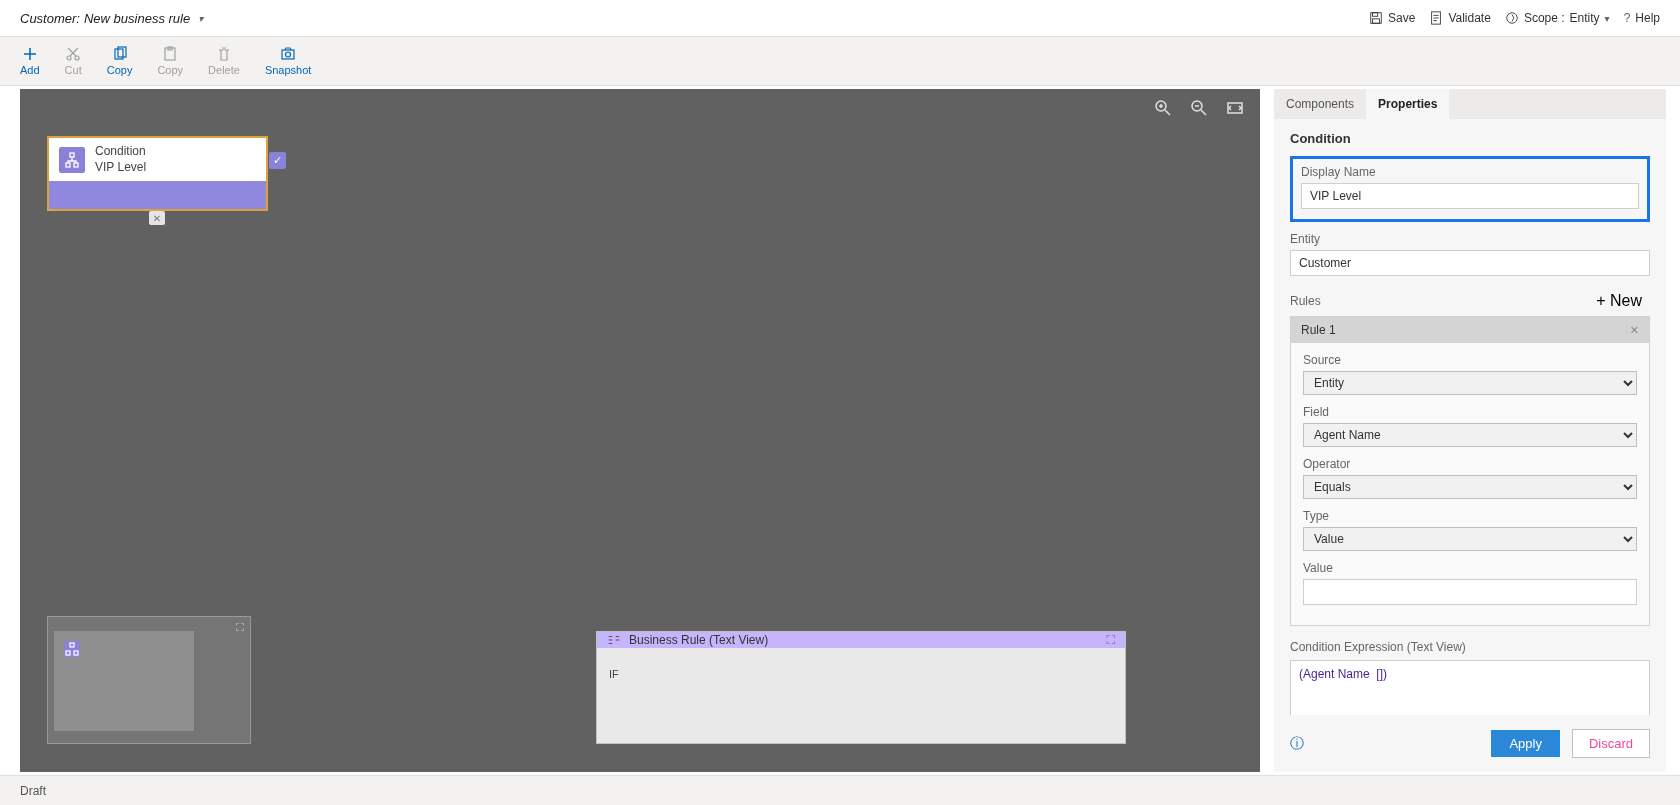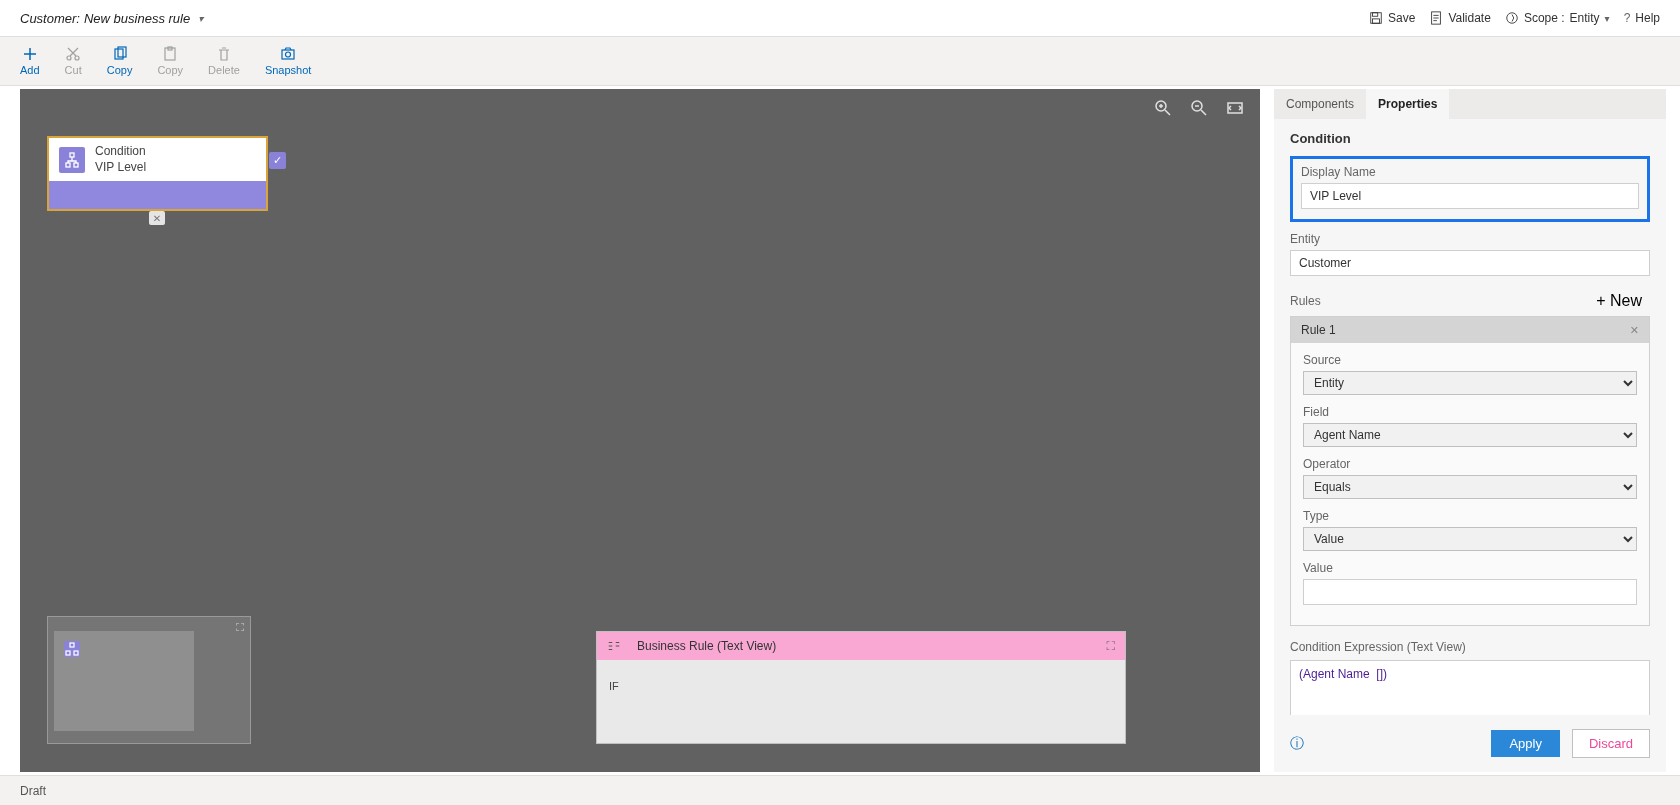--- a/index.html
+++ b/index.html
@@ -42,21 +42,21 @@
 .condition-node-bottom { height: 28px; background: #9087de; }
 .node-check { position: absolute; top: 16px; right: -18px; width: 17px; height: 17px; background: #8a82d9; display: flex; align-items: center; justify-content: center; color: #fff; font-size: 11px; border-radius: 2px;}
 .node-x { position: absolute; bottom: -14px; left: 102px; width: 16px; height: 14px; background: #e5e5e5; display: flex; align-items: center; justify-content: center; color: #777; font-size: 10px; border-radius: 2px;}
 
 .minimap { position: absolute; bottom: 28px; left: 27px; width: 204px; height: 128px; background: #757575; border: 1px solid #999; }
 .minimap-inner { position: absolute; top: 14px; left: 6px; width: 140px; height: 100px; background: #8f8f8f; }
 .minimap-expand { position: absolute; top: 4px; right: 6px; color: #d0d0d0; font-size: 11px;}
 .minimap-node { position: absolute; top: 24px; left: 16px; width: 16px; height: 16px; background: #8a82d9; border-radius: 2px;}
 
 .textview { position: absolute; bottom: 28px; left: 576px; width: 530px; height: 113px; background: #e9e9e9; border: 1px solid #c0c0c0; }
-.textview-header { height: 28px; background: #f9a8d4; display: flex; align-items: center; padding: 0 10px; gap: 16px; font-size: 12px; color: #333; }
+.textview-header { height: 16px; background: #c4b5fd; display: flex; align-items: center; padding: 0 10px; gap: 8px; font-size: 12px; color: #333; }
 .textview-header .exp { margin-left: auto; color: #666; }
 .textview-body { padding: 20px 12px; font-size: 11px; color: #444; display: flex; flex-direction: column; gap: 14px;}
 
 
 .tabs { display: flex; font-size: 12px; color: #555; background: #ecebe9; }
 .tab { padding: 8px 12px; cursor: pointer; }
 .tab.active { background: #f6f6f6; font-weight: 600; color: #222; }
 .panel-body { flex: 1; overflow-y: auto; padding: 12px 16px 0 16px; }
 .section-title { font-size: 13px; font-weight: 600; color: #333; margin-bottom: 10px; }
 

